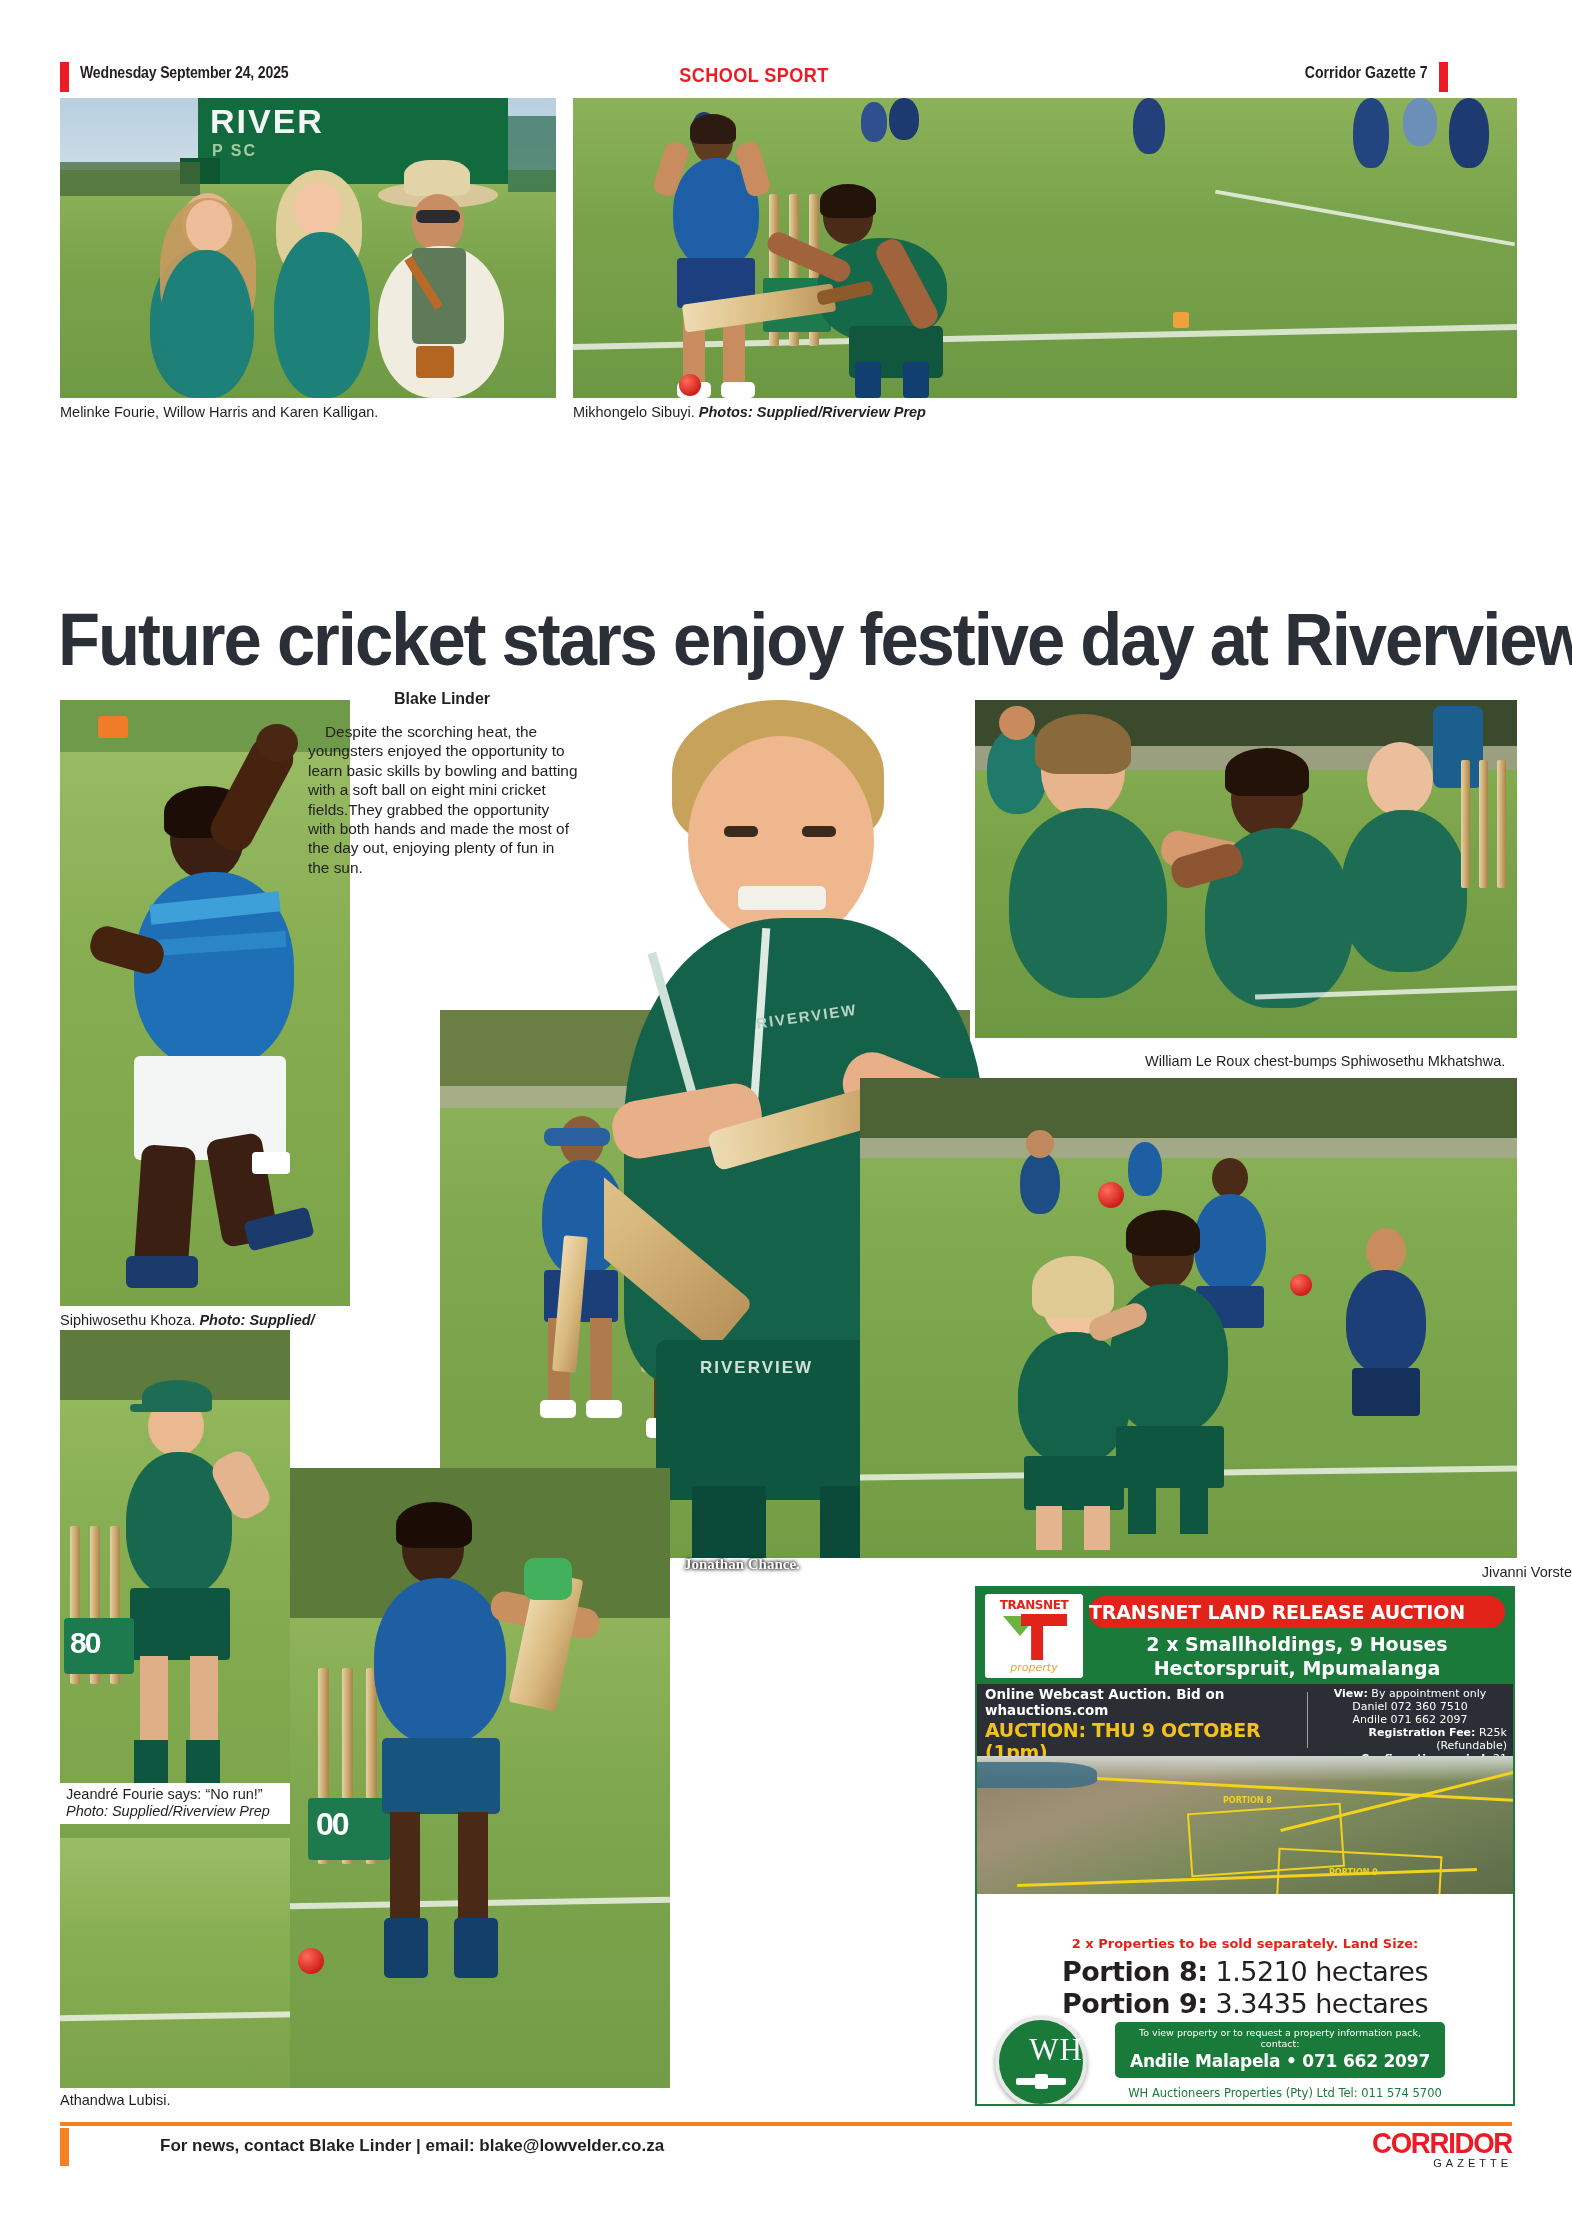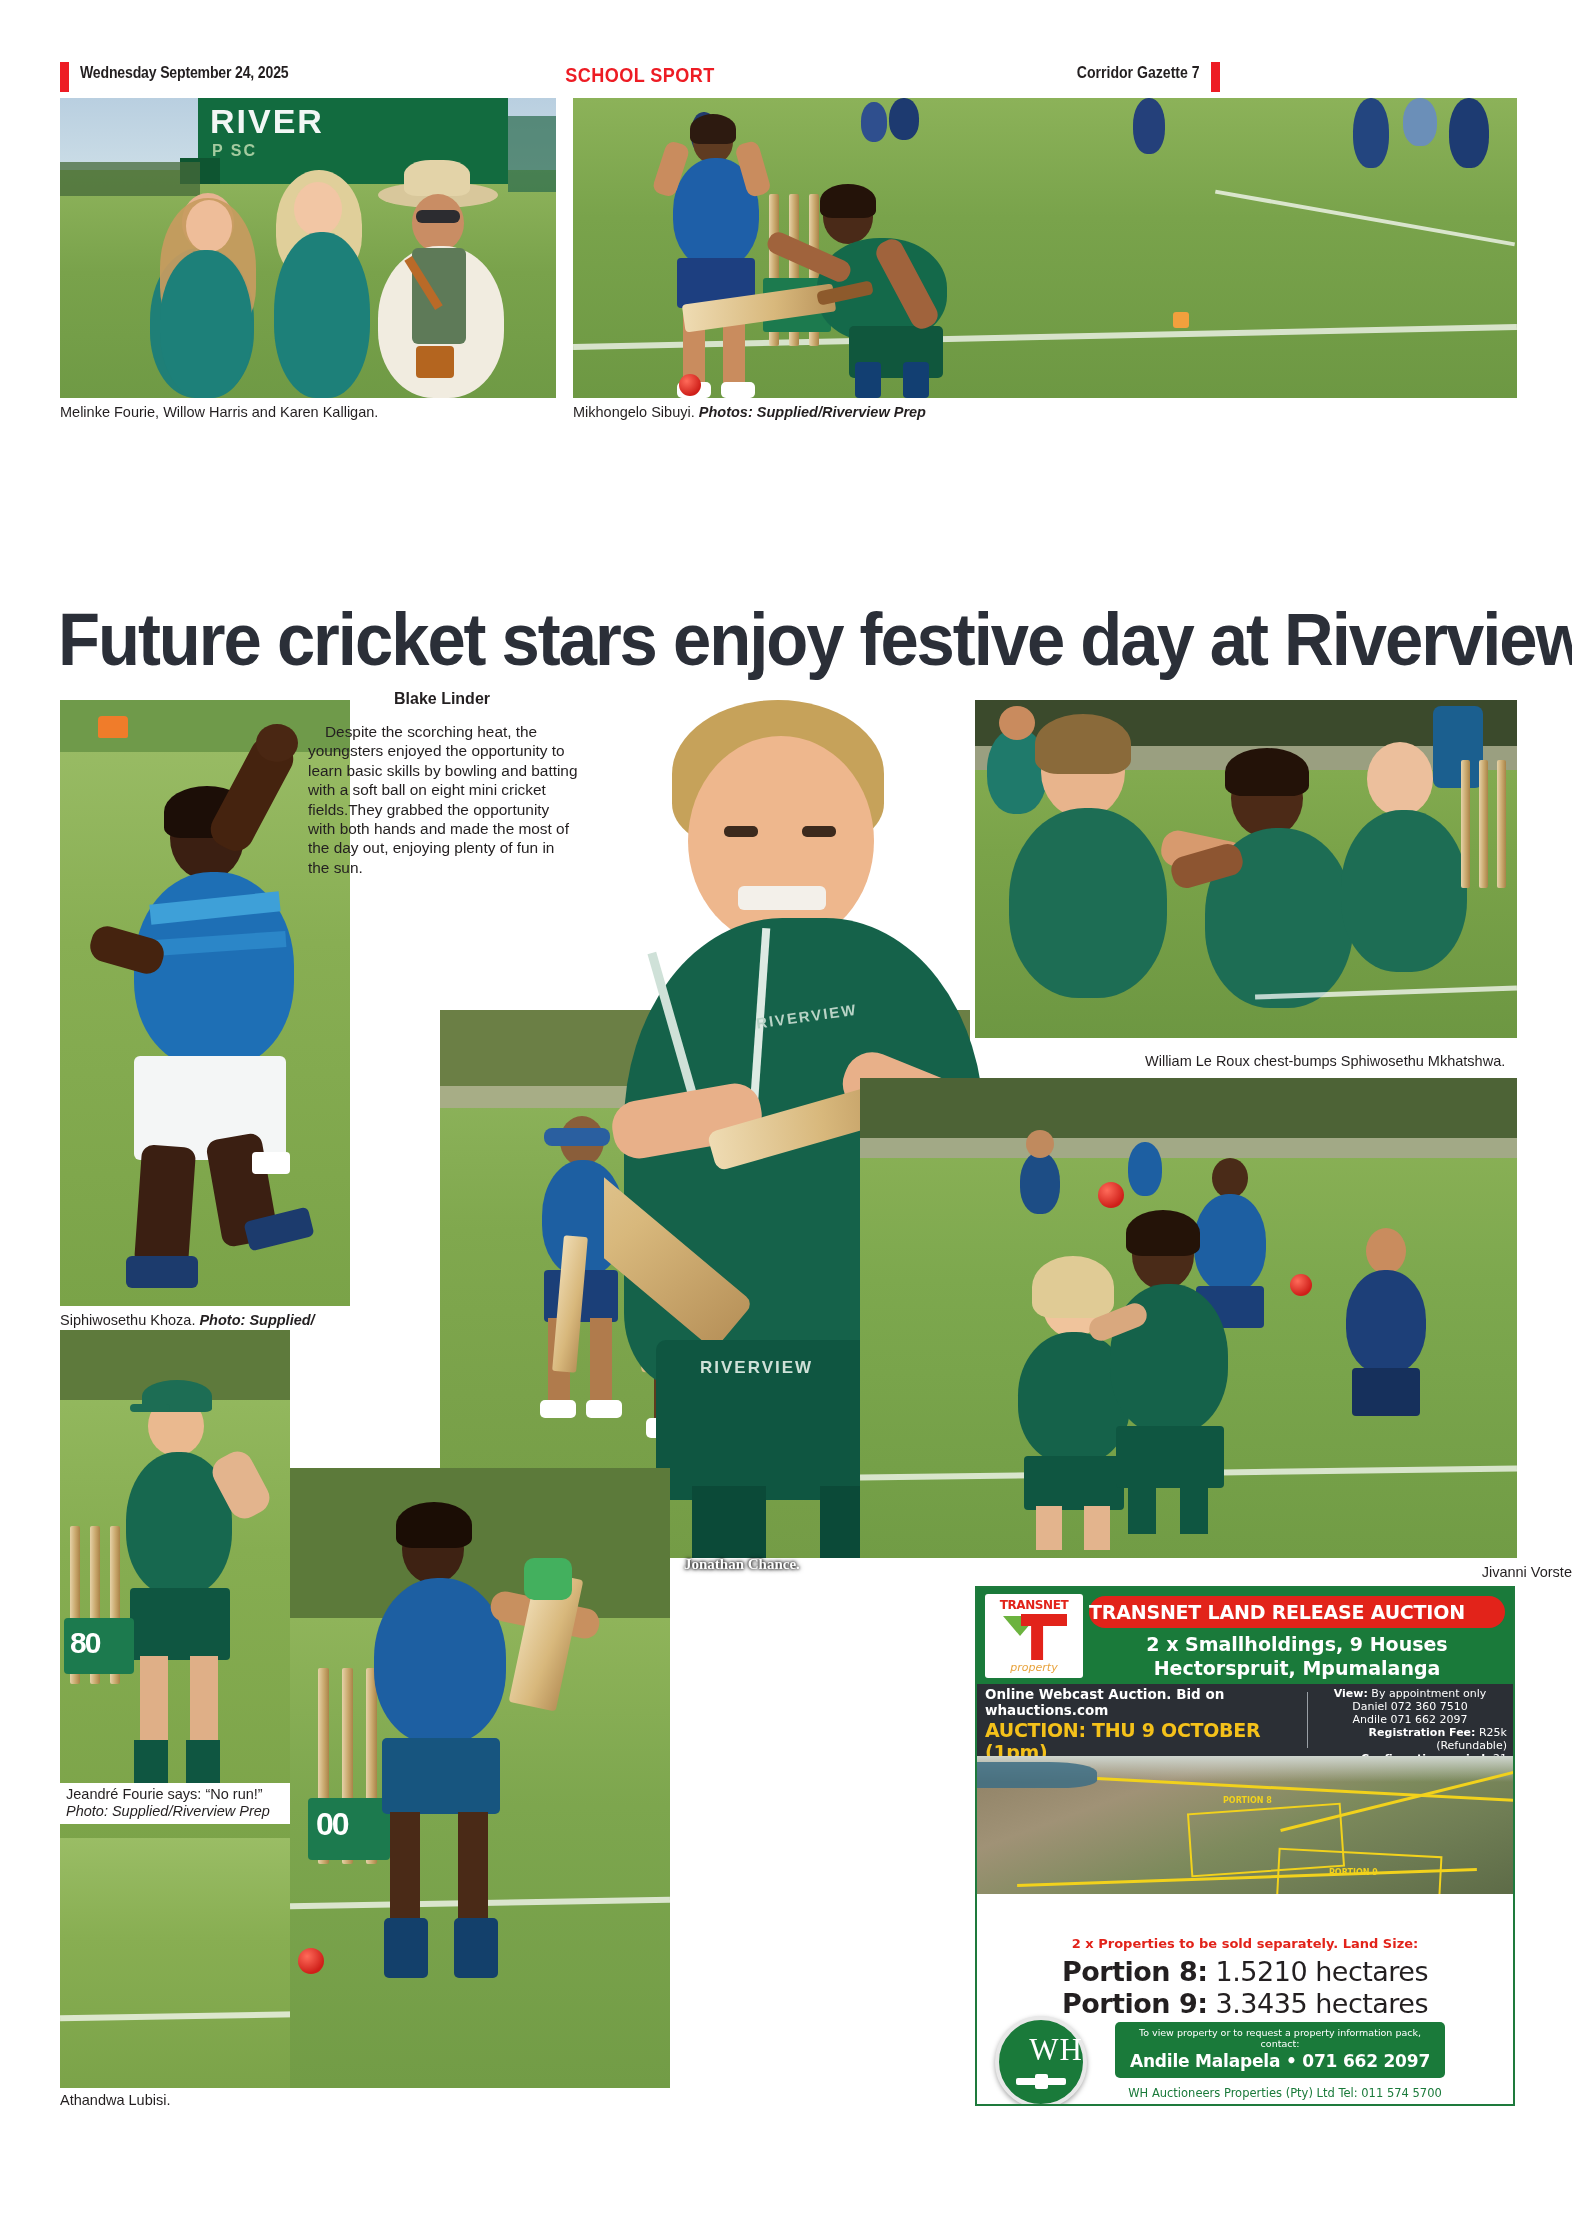--- a/index.html
+++ b/index.html
@@ -1,20 +1,20 @@
 <!DOCTYPE html>
 <html><head>
 <meta charset="utf-8">
 <style>
   html,body{margin:0;padding:0;background:#ffffff;}
   body{width:1572px;height:2224px;font-family:"Liberation Sans",sans-serif;color:#231f20;position:relative;overflow:hidden;}
   .page{position:absolute;left:0;top:0;width:1572px;height:2224px;background:#fff;}
 
   
-  .masthead{position:absolute;left:60px;top:62px;width:1160px;height:32px;}
+  .masthead{position:absolute;left:60px;top:62px;width:1388px;height:32px;}
   .mh-tick{position:absolute;top:0;width:9px;height:30px;background:#ed1c24;}
   .mh-tick.left{left:0;}
   .mh-tick.right{right:0;}
   .mh-date{position:absolute;left:20px;top:2px;font-size:16px;font-weight:bold;letter-spacing:-0.2px;
     transform:scaleX(.88);transform-origin:left center;white-space:nowrap;}
   .mh-section{position:absolute;left:0;right:0;top:1px;text-align:center;color:#ed1c24;font-size:21px;
     font-weight:bold;letter-spacing:.5px;transform:scaleX(.86);}
   .mh-page{position:absolute;right:20px;top:2px;font-size:16px;font-weight:bold;
     transform:scaleX(.88);transform-origin:right center;white-space:nowrap;}
 
@@ -483,14 +483,23 @@
     </div>
     <div class="ad-contact">
       <div class="t1">To view property or to request a property information pack, contact:</div>
       <div class="t2">Andile Malapela  •  071 662 2097</div>
     </div>
     <div class="ad-firm">WH Auctioneers Properties (Pty) Ltd  Tel: 011 574 5700</div>
     <div class="ad-web">whauctions.com</div>
 
   </div>
 
+  <div class="footer">
+    <div class="ft-line"></div>
+    <div class="ft-tick"></div>
+    <div class="ft-text">For news, contact Blake Linder | email: blake@lowvelder.co.za</div>
+    <div class="ft-logo">
+      <div class="c">CORRIDOR</div>
+      <div class="g">GAZETTE</div>
+    </div>
+  </div>
 
 </div>
 
 </body></html>

